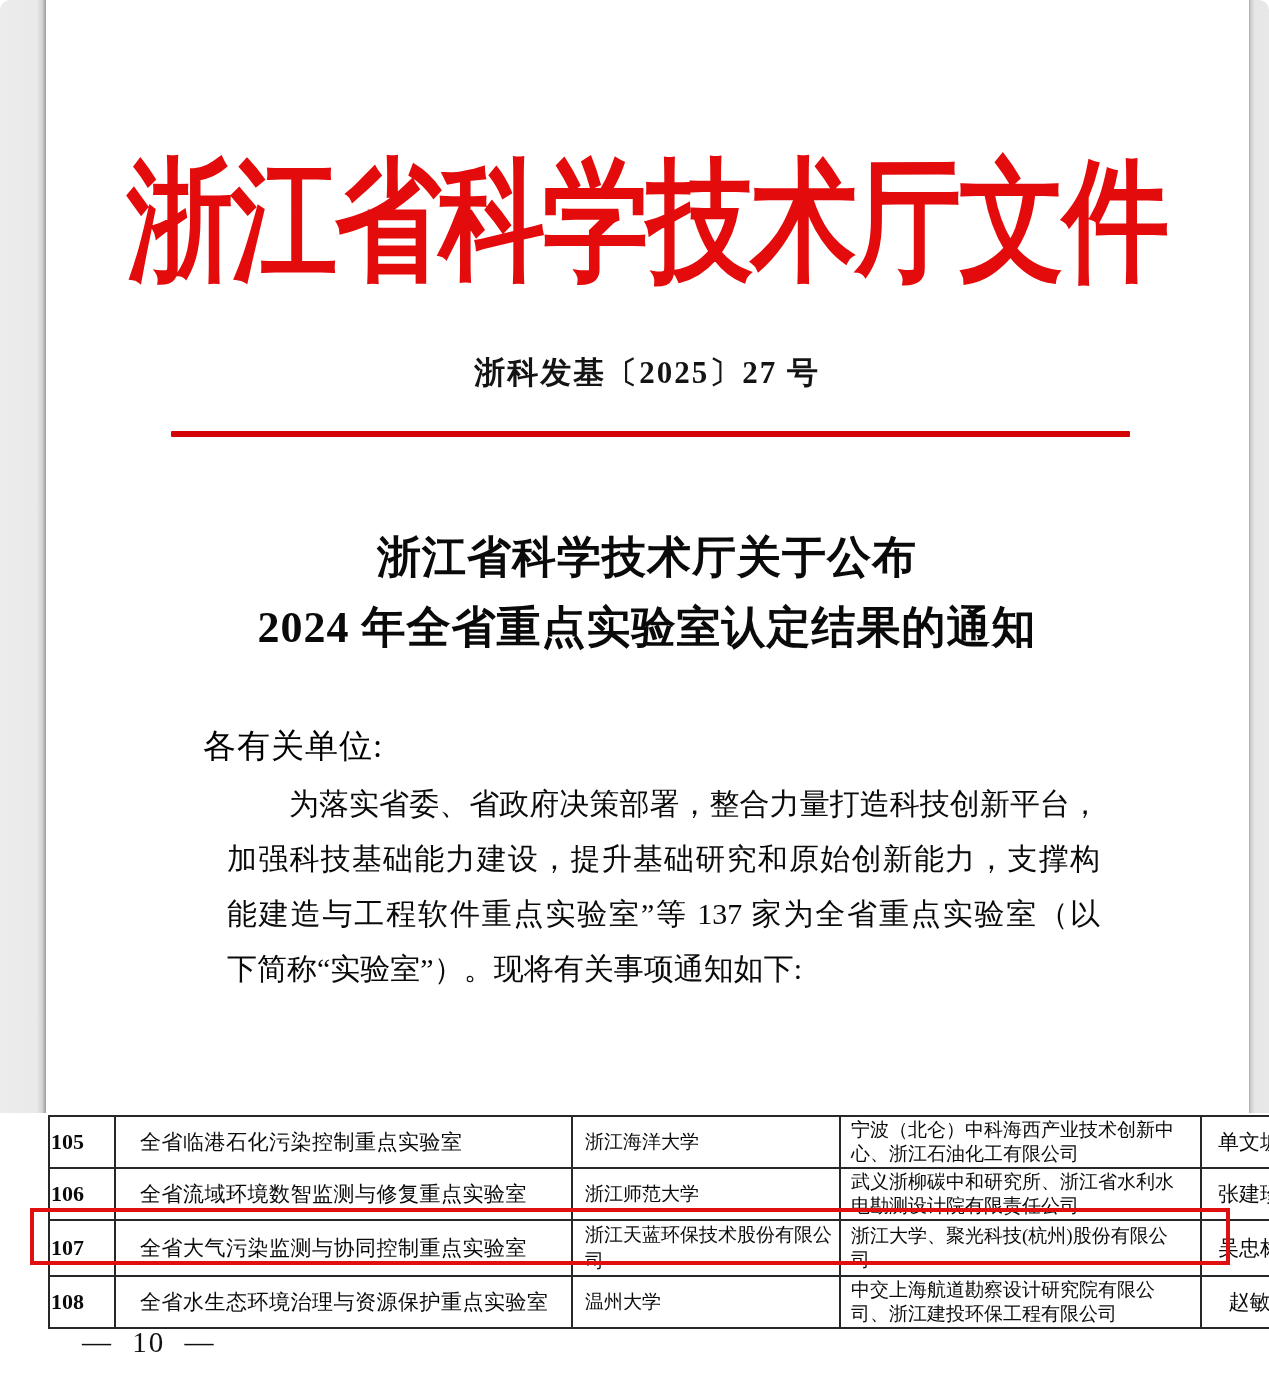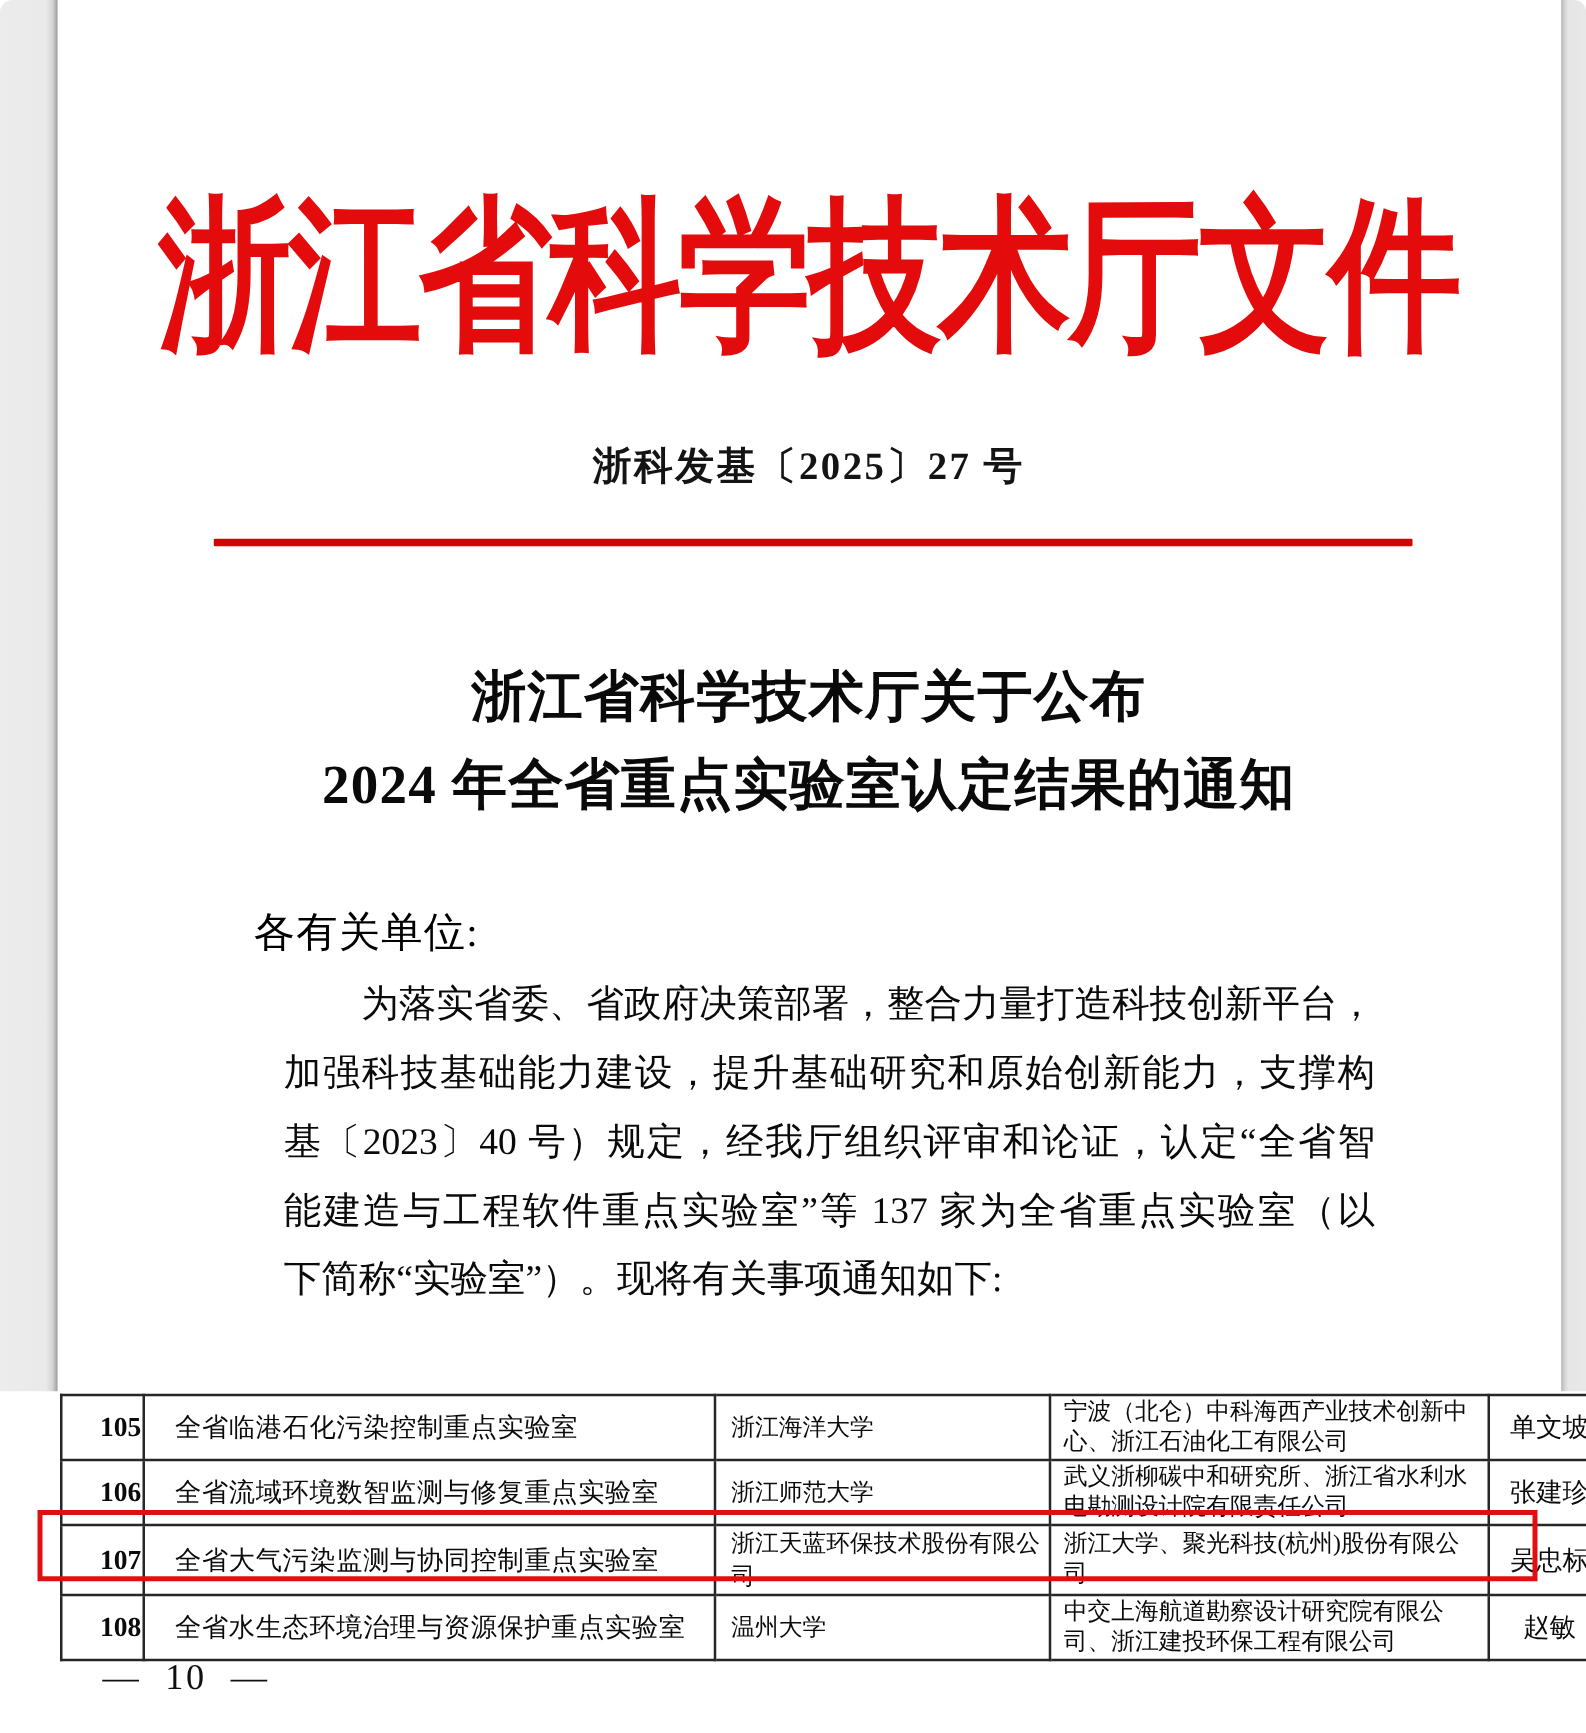--- a/index.html
+++ b/index.html
@@ -56,24 +56,24 @@
   
   .labs-table{
     position:absolute;left:48px;top:1115px;width:1165px;
     border-collapse:collapse;table-layout:fixed;background:#fff;
   }
   .labs-table td{
     border:2px solid #272727;color:#0b0b0b;overflow:hidden;
     padding-top:1px;padding-bottom:1px;vertical-align:middle;
   }
   .labs-table tr{height:49px;}
-  td.c-no{width:62px;text-align:right;font-size:22px;font-weight:bold;}
+  td.c-no{width:62px;text-align:left;font-size:22px;font-weight:bold;}
   td.c-lab{width:430px;padding-left:24px;font-size:21px;letter-spacing:0.5px;}
   td.c-inst{width:253px;padding-left:12px;font-size:19px;}
-  td.c-part{width:327px;padding-left:10px;padding-right:12px;font-size:19px;line-height:24px;}
+  td.c-part{width:327px;padding-left:10px;padding-right:22px;font-size:19px;line-height:24px;}
   td.c-person{width:93px;text-align:center;font-size:21px;}
   .highlight-box{
     position:absolute;left:30px;top:1208px;width:1200px;height:57px;
     border:4px solid var(--highlight-red);box-sizing:border-box;background:transparent;
   }
   .page-number{
     position:absolute;left:82px;top:1326px;font-size:29px;color:#101010;
     word-spacing:10px;letter-spacing:2px;
   }
 </style>
@@ -92,21 +92,20 @@
   <div class="red-rule"></div>
 
   <div class="notice-title notice-line1">浙江省科学技术厅关于公布</div>
   <div class="notice-title notice-line2">2024 年全省重点实验室认定结果的通知</div>
 
   <div class="salutation">各有关单位:</div>
 
   <div class="body-block">
     <div class="bline indent">为落实省委、省政府决策部署，整合力量打造科技创新平台，</div>
     <div class="bline">加强科技基础能力建设，提升基础研究和原始创新能力，支撑构</div>
-    <div class="bline">基〔2023〕40 号）规定，经我厅组织评审和论证，认定“全省智</div>
     <div class="bline">能建造与工程软件重点实验室”等 137 家为全省重点实验室（以</div>
     <div class="bline last">下简称“实验室”）。现将有关事项通知如下:</div>
   </div>
 
   <table class="labs-table">
     <tbody>
       <tr>
         <td class="c-no">105</td>
         <td class="c-lab">全省临港石化污染控制重点实验室</td>
         <td class="c-inst">浙江海洋大学</td>

